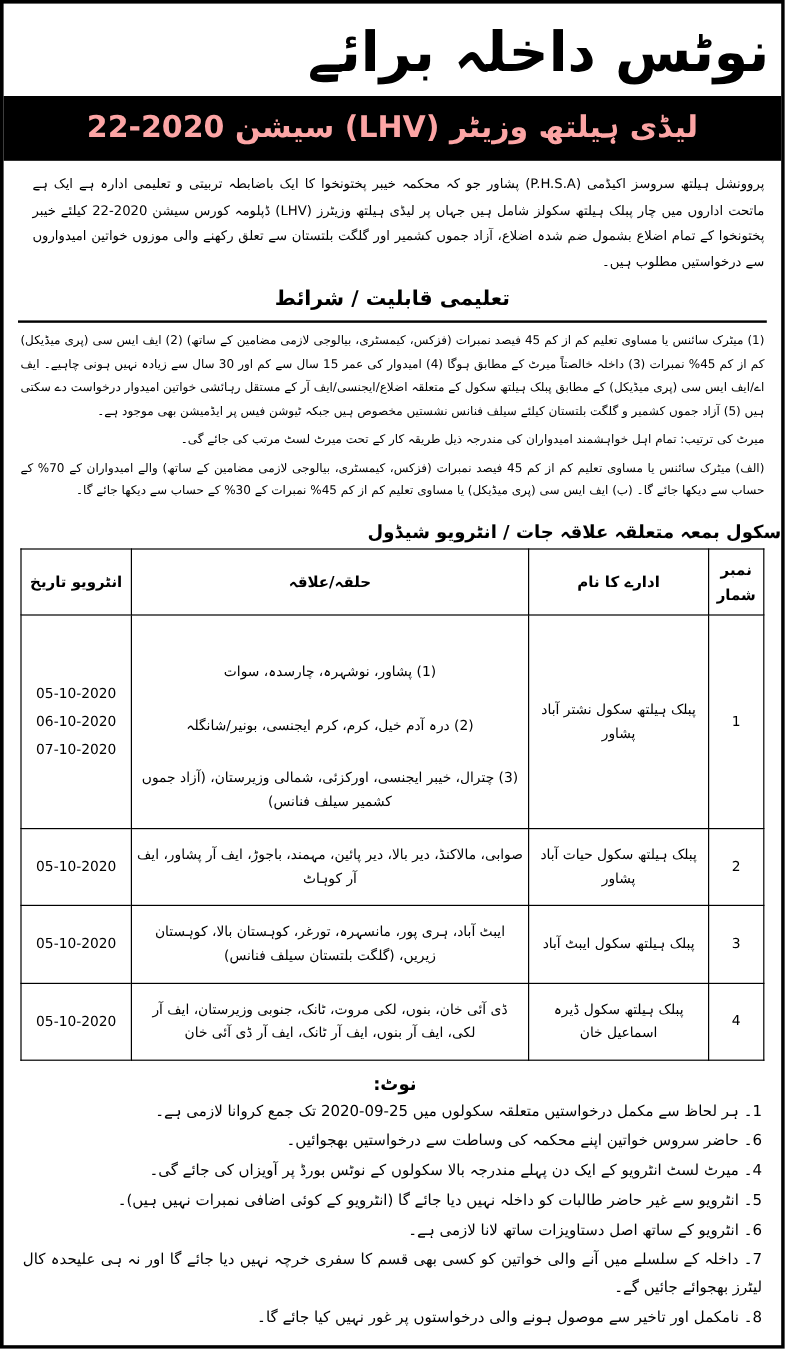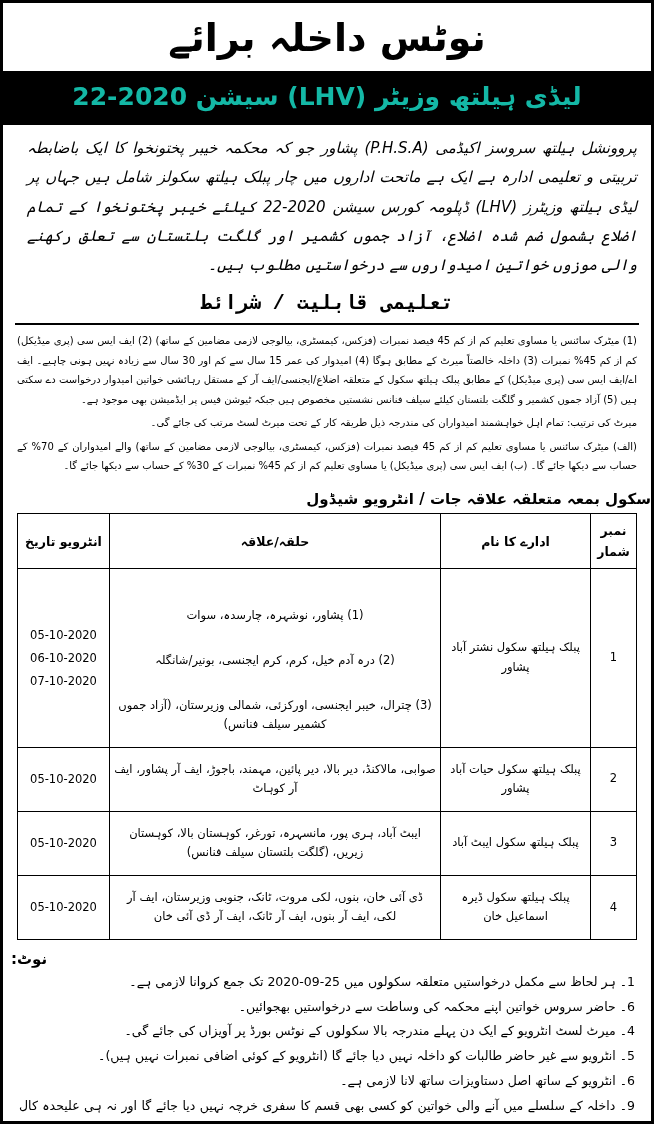--- a/index.html
+++ b/index.html
@@ -17,55 +17,53 @@
   .page {
     width: 654px;
     height: 1124px;
     position: relative;
     background: #fff;
     border: 3px solid #000;
     padding: 0;
   }
   
   .hdr-title {
-    text-align: center;
-    font-size: 38px;
+    text-align: right;
+    font-size: 46px;
     font-weight: bold;
     letter-spacing: 0px;
     padding: 14px 10px 10px 10px;
     direction: rtl;
     line-height: 1.15;
   }
   .hdr-band {
     background: #000;
-    color: #14b8a6;
+    color: #fca5a5;
     text-align: center;
     font-size: 25px;
     font-weight: bold;
     padding: 10px 8px 12px 8px;
     direction: rtl;
     line-height: 1.3;
   }
   
   .intro {
     direction: rtl;
     text-align: justify;
-    font-size: 15px;
+    font-size: 11px;
     line-height: 1.95;
     padding: 9px 14px 6px 24px;
-    font-style: italic;
   }
   
   .sec-head {
     text-align: center;
-    font-size: 20px;
+    font-size: 17px;
     font-weight: bold;
     direction: rtl;
     padding: 4px 0 6px 0;
-    font-family: Liberation Mono, monospace;
   }
   .rule {
     border-top: 2px solid #000;
     margin: 2px 12px 6px 12px;
   }
   
   .cond {
     direction: rtl;
     text-align: justify;
     font-size: 10px;
@@ -103,22 +101,22 @@
   .col-sr { width: 46px; }
   .col-date { width: 92px; }
   .col-inst { width: 150px; }
   .sub-line { display: block; margin-top: 25px; }
   .date-cell div { line-height: 2.0; }
   
   .note-head {
     direction: rtl;
     font-size: 15px;
     font-weight: bold;
-    padding: 4px 16px 2px 8px;
-    text-align: left;
+    padding: 4px 16px 2px 20px;
+    text-align: center;
   }
   ul.notes {
     list-style: none;
     direction: rtl;
     margin: 0;
     padding: 0 16px 4px 16px;
     font-size: 12.5px;
     line-height: 1.9;
     text-align: justify;
   }
@@ -197,18 +195,18 @@
     </tbody>
   </table>
 
   <div class="note-head">نوٹ:</div>
   <ul class="notes">
     <li>1۔ ہر لحاظ سے مکمل درخواستیں متعلقہ سکولوں میں 25-09-2020 تک جمع کروانا لازمی ہے۔</li>
     <li>6۔ حاضر سروس خواتین اپنے محکمہ کی وساطت سے درخواستیں بھجوائیں۔</li>
     <li>4۔ میرٹ لسٹ انٹرویو کے ایک دن پہلے مندرجہ بالا سکولوں کے نوٹس بورڈ پر آویزاں کی جائے گی۔</li>
     <li>5۔ انٹرویو سے غیر حاضر طالبات کو داخلہ نہیں دیا جائے گا (انٹرویو کے کوئی اضافی نمبرات نہیں ہیں)۔</li>
     <li>6۔ انٹرویو کے ساتھ اصل دستاویزات ساتھ لانا لازمی ہے۔</li>
-    <li>9۔ داخلہ کے سلسلے میں آنے والی خواتین کو کسی بھی قسم کا سفری خرچہ نہیں دیا جائے گا اور نہ ہی علیحدہ کال لیٹرز بھجوائے جائیں گے۔</li>
+    <li>7۔ داخلہ کے سلسلے میں آنے والی خواتین کو کسی بھی قسم کا سفری خرچہ نہیں دیا جائے گا اور نہ ہی علیحدہ کال لیٹرز بھجوائے جائیں گے۔</li>
     <li>8۔ نامکمل اور تاخیر سے موصول ہونے والی درخواستوں پر غور نہیں کیا جائے گا۔</li>
 
   </ul>
 
 </div>
 
 </body></html>

